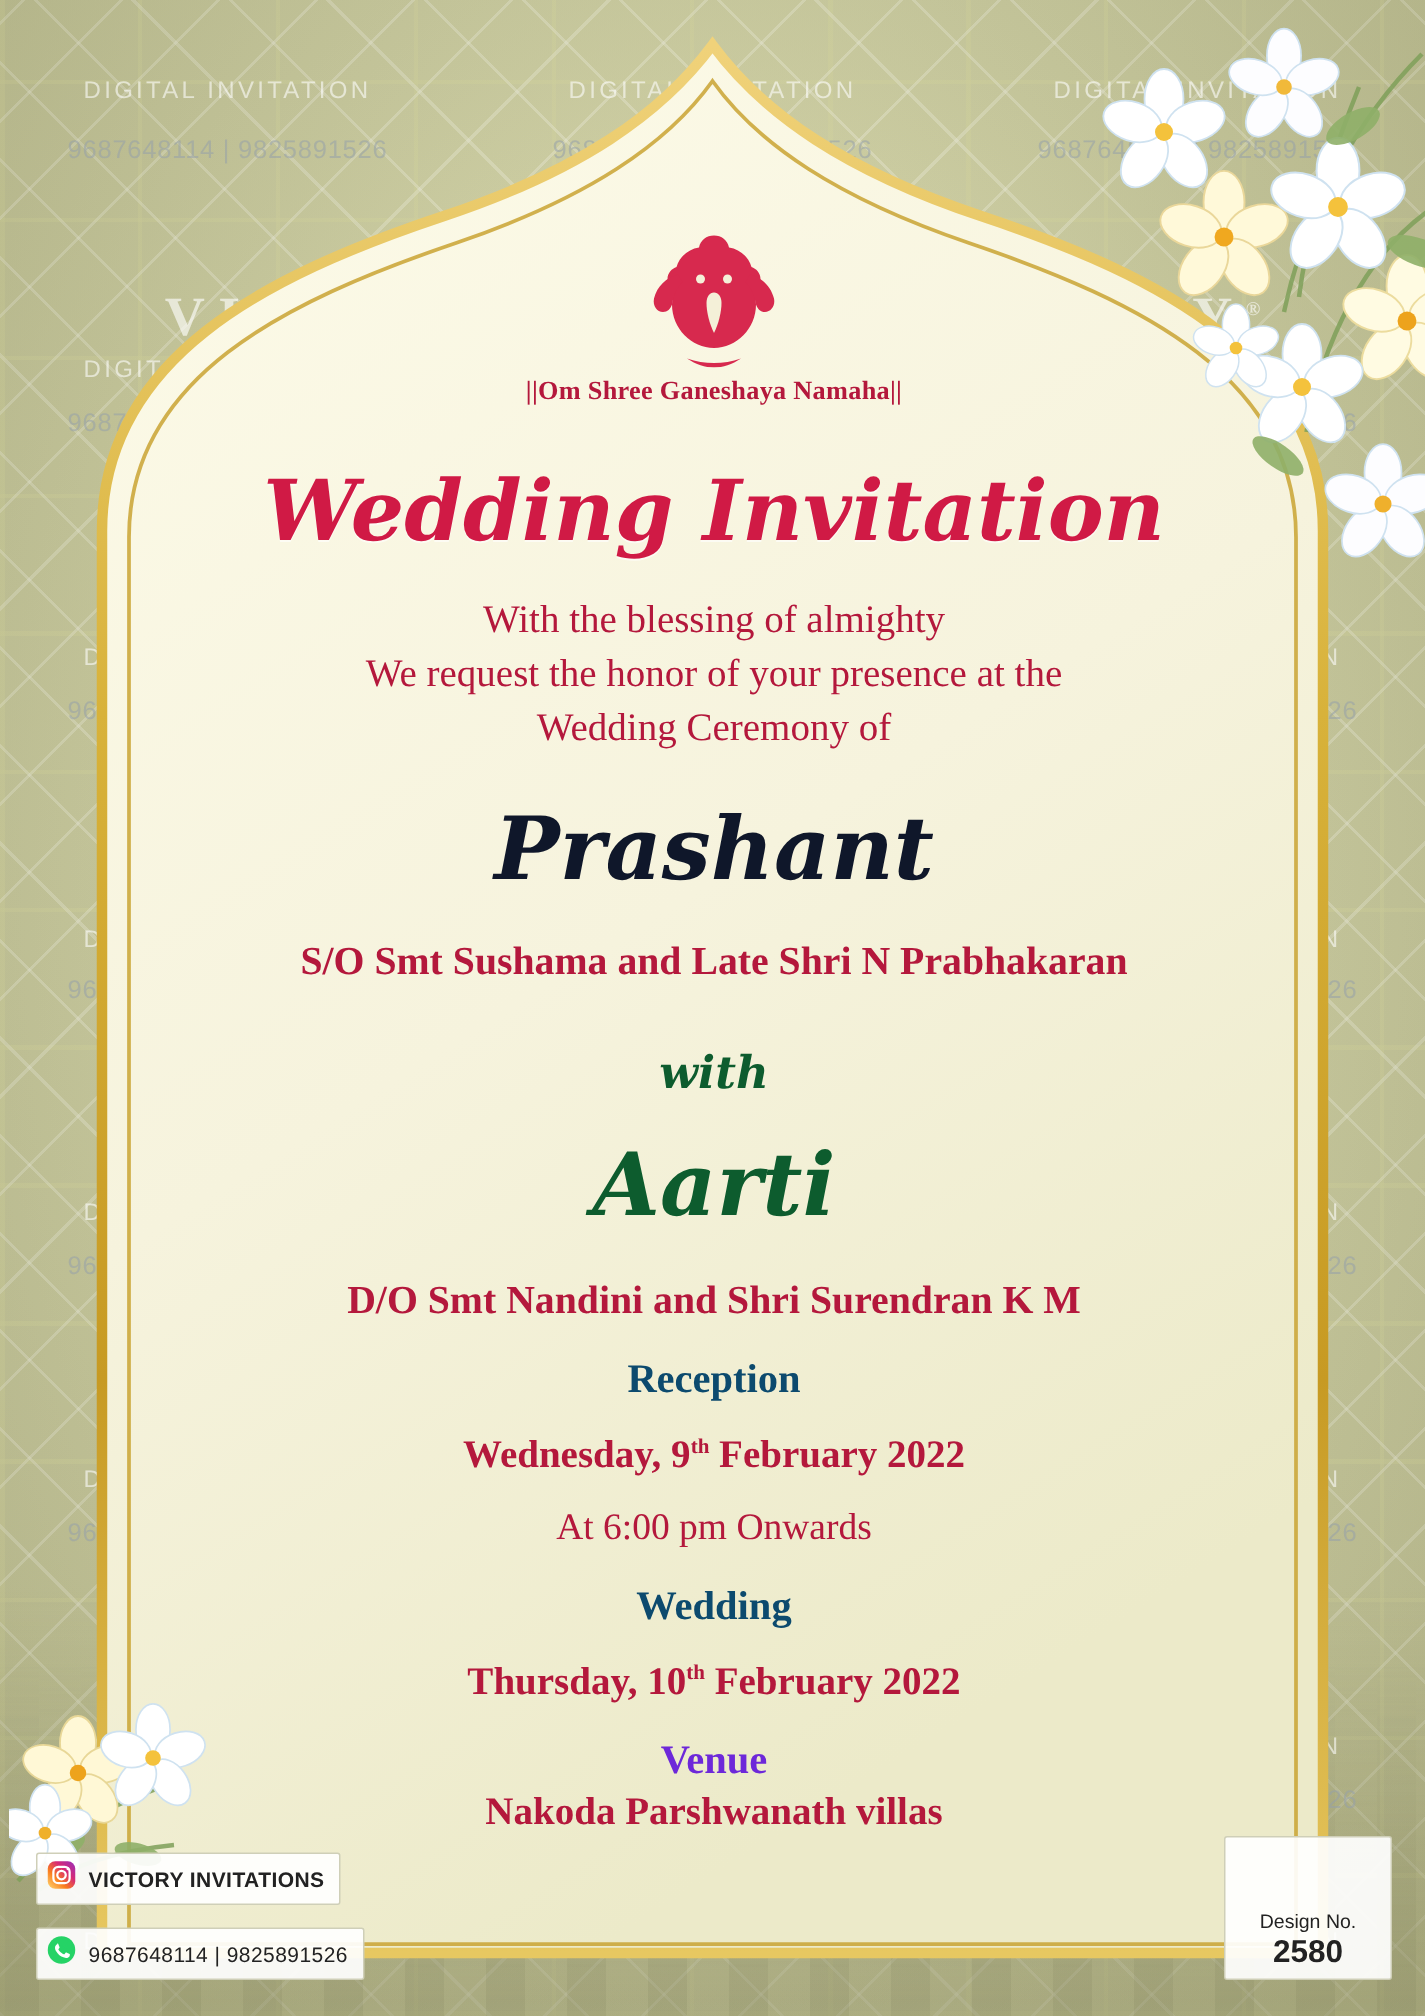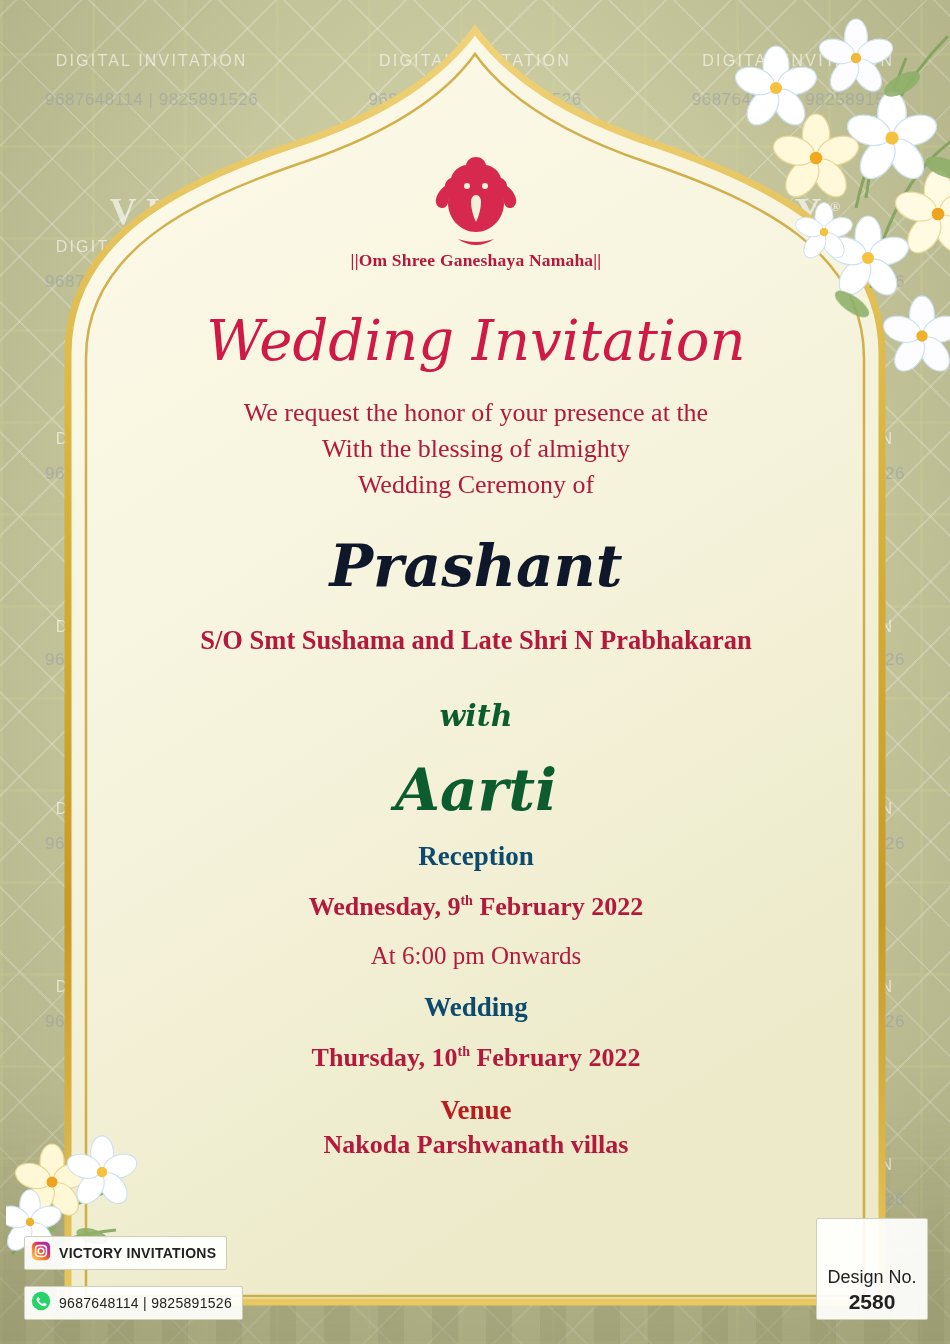--- a/index.html
+++ b/index.html
@@ -71,21 +71,21 @@
     text-align:center;z-index:6;
   }
   .ganesh{margin-top:130px;height:90px;display:flex;align-items:center;justify-content:center;}
   .ganesh svg{display:block;}
   .om-line{
     margin-top:6px;color:#b4183c;font-size:17.5px;font-weight:700;
     font-family:"Liberation Serif", serif;letter-spacing:.2px;
   }
   .title{
     margin-top:42px;color:#d01a45;font-size:56px;line-height:1;
-    font-family:"DejaVu Serif", serif;font-style:italic;font-weight:400;
+    font-family:"DejaVu Serif", serif;font-style:italic;font-weight:700;
     text-shadow:0 1px 0 rgba(255,255,255,.6);
     text-align:center;
   }
   .blessing{
     margin-top:26px;color:#b4183c;font-size:26px;line-height:1.38;
     font-family:"Liberation Serif", serif;
   }
   .groom{
     margin-top:34px;color:#0f172a;font-size:58px;line-height:1;
     font-family:"DejaVu Serif", serif;font-style:italic;font-weight:700;
@@ -110,21 +110,21 @@
     margin-top:22px;color:#0c4a6e;font-size:27px;font-weight:700;
     font-family:"Liberation Serif", serif;
   }
   .ev-line{
     margin-top:20px;color:#b4183c;font-size:26px;font-weight:700;
     font-family:"Liberation Serif", serif;
   }
   .ev-line.small{font-weight:400;font-size:25px;}
   .ev-line sup{font-size:14px;}
   .venue-title{
-    margin-top:22px;color:#b91c1c;font-size:27px;font-weight:700;
+    margin-top:22px;color:#6d28d9;font-size:27px;font-weight:700;
     font-family:"Liberation Serif", serif;
   }
   .venue-name{
     margin-top:4px;color:#b4183c;font-size:26px;font-weight:700;
     font-family:"Liberation Serif", serif;
   }
 
   
   .flowers-tr{position:absolute;right:-6px;top:18px;width:300px;height:420px;z-index:7;pointer-events:none;}
   .flowers-bl{position:absolute;left:6px;bottom:78px;width:150px;height:140px;z-index:7;pointer-events:none;}
@@ -146,21 +146,21 @@
   }
   .badge-text{
     font-family:"Liberation Sans", sans-serif;font-size:14px;color:#222;font-weight:700;letter-spacing:.3px;
   }
   .badge-text.thin{font-weight:400;}
   .design-box{
     position:absolute;right:22px;bottom:24px;z-index:9;
     width:110px;background:rgba(255,255,255,.92);border:1px solid #cfcfb8;
     text-align:center;padding:4px 0 5px;border-radius:2px;
   }
-  .design-box .dl{font-family:"Liberation Sans", sans-serif;font-size:18px;color:#222;margin-top:44px;}
+  .design-box .dl{font-family:"Liberation Sans", sans-serif;font-size:13px;color:#222;margin-top:44px;}
   .design-box .dn{font-family:"Liberation Sans", sans-serif;font-size:21px;color:#222;font-weight:700;margin-top:2px;}
 </style>
 </head>
 <body>
 
 <div class="bg-base"></div>
 <div class="bg-pattern"></div>
 <div class="skyline"></div>
 <div class="bg-vignette"></div>
 
@@ -469,31 +469,32 @@
         <path d="M30 86c6 4 12 6 18 6s12-2 18-6c-6 2-12 3-18 3s-12-1-18-3z"></path>
       </g>
     </svg>
   </div>
 
   <div class="om-line">||Om Shree Ganeshaya Namaha||</div>
 
   <div class="title">Wedding Invitation</div>
 
   <div class="blessing">
+    <div>With the blessing of almighty</div>
     <div>We request the honor of your presence at the</div>
-    <div>With the blessing of almighty</div>
     <div>Wedding Ceremony of</div>
   </div>
 
   <div class="groom">Prashant</div>
   <div class="groom-parents">S/O Smt Sushama and Late Shri N Prabhakaran</div>
 
   <div class="with">with</div>
 
   <div class="bride">Aarti</div>
+  <div class="bride-parents">D/O Smt Nandini and Shri Surendran K M</div>
 
   <div>
     <div class="ev-title">Reception</div>
     <div class="ev-line">
       <span>Wednesday, 9</span><sup>th</sup><span> February 2022</span>
     </div>
     <div class="ev-line small">At 6:00 pm Onwards</div>
   </div>
 
   <div>

